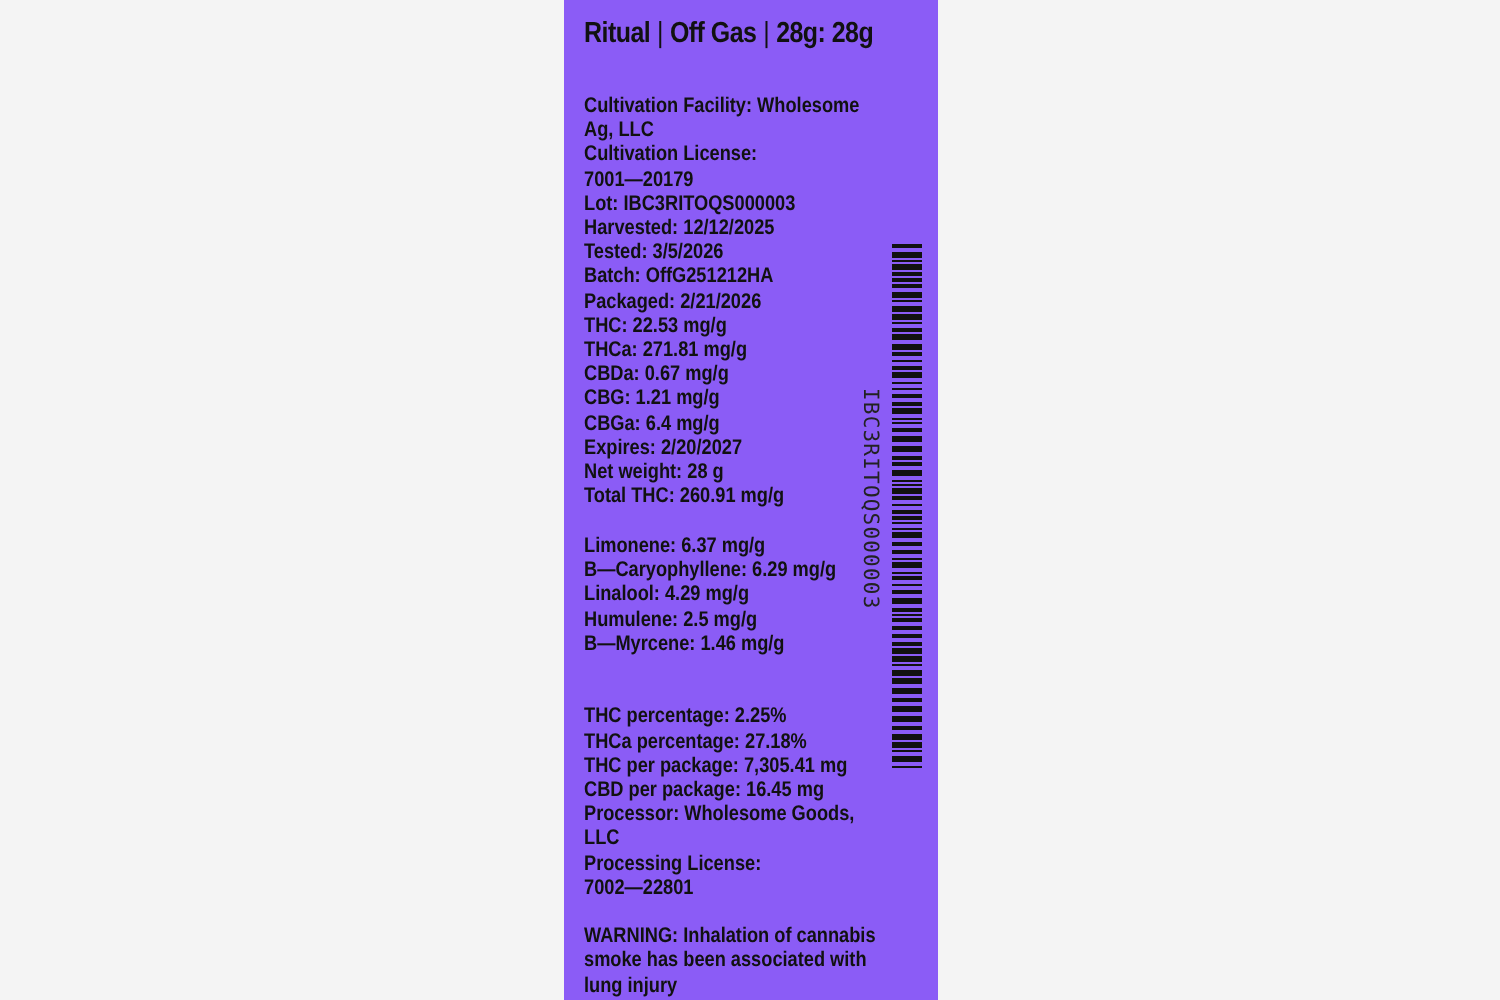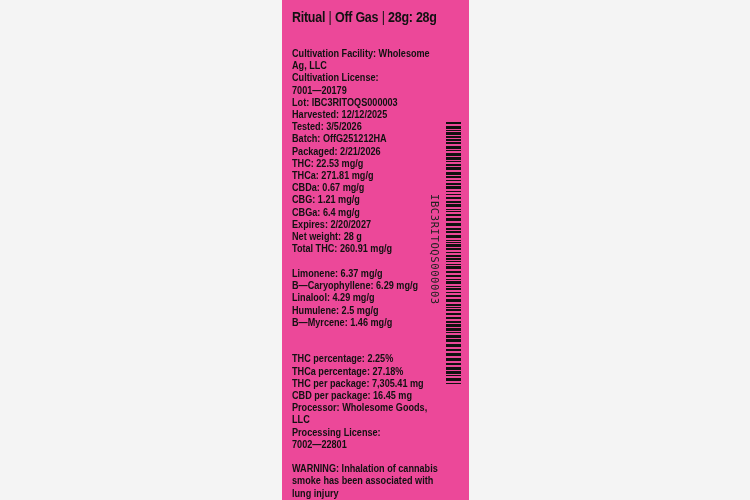--- a/index.html
+++ b/index.html
@@ -1,18 +1,18 @@
 <!DOCTYPE html>
 <html><head>
 <meta charset="utf-8">
 <style>
   html, body { margin:0; padding:0; }
   body { width:750px; height:500px; background:#f4f4f4; position:relative; overflow:hidden;
          font-family:"Liberation Sans", sans-serif; }
-  .label { position:absolute; left:282px; top:0; width:187px; height:500px; background:#ec4899; overflow:hidden; }
+  .label { position:absolute; left:282px; top:0; width:187px; height:500px; background:#8b5cf6; overflow:hidden; }
   .title { position:absolute; left:10px; top:9px; font-size:14.5px; font-weight:bold; color:#111;
            letter-spacing:-0.3px; white-space:nowrap; transform:scaleX(0.86); transform-origin:left top; }
   .title .sep { font-weight:normal; margin:0 4px; }
   .body { position:absolute; left:10px; top:47px; width:160px; font-size:10.6px; font-weight:bold; color:#111;
           line-height:12.2px; transform:scaleX(0.86); transform-origin:left top; width:178px; }
   .body .line { white-space:normal; }
   .gap1 { height:12.5px; }
   .gap2 { height:24.5px; }
   .gap3 { height:12px; }
   .barcode { position:absolute; left:164px; top:122px; width:15px; height:262px; }

